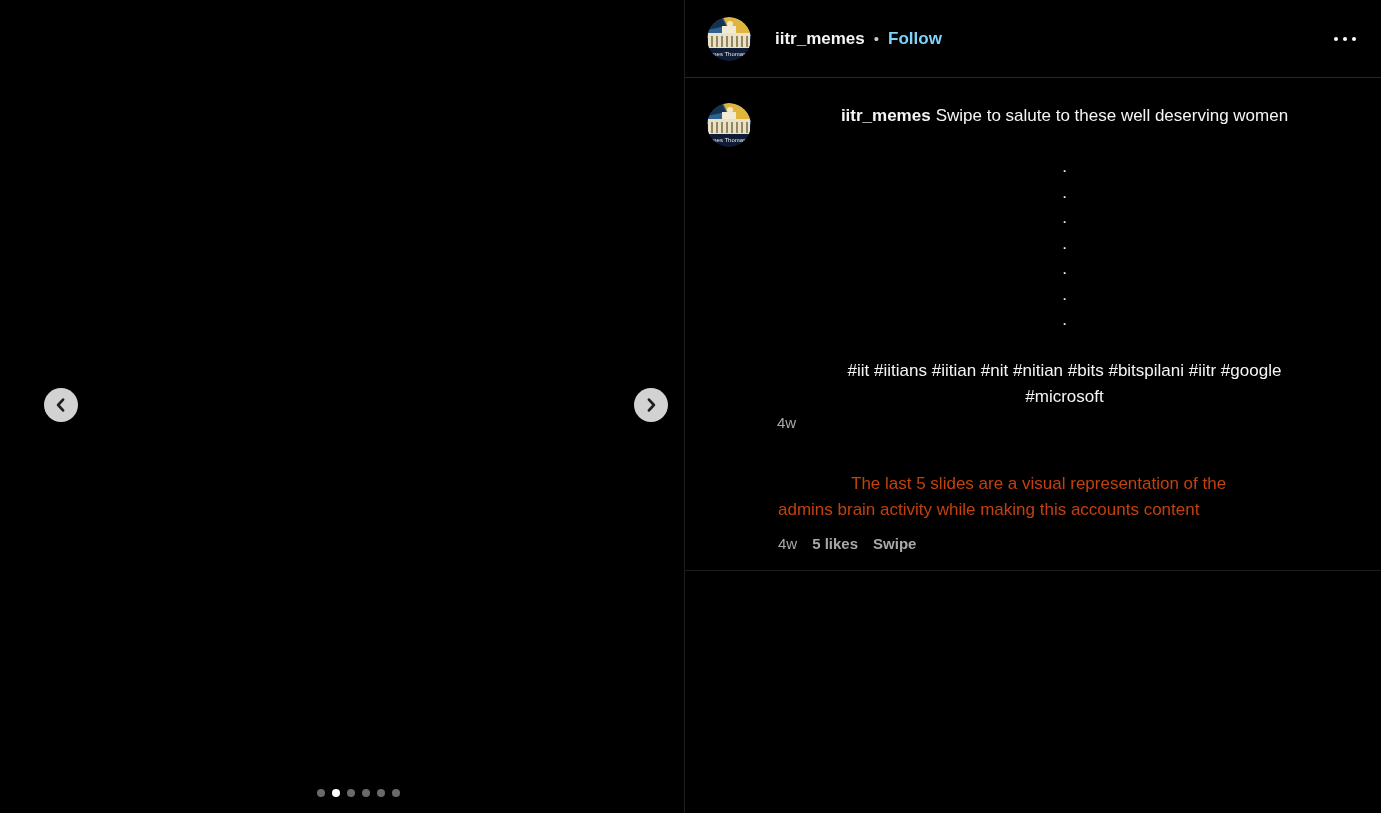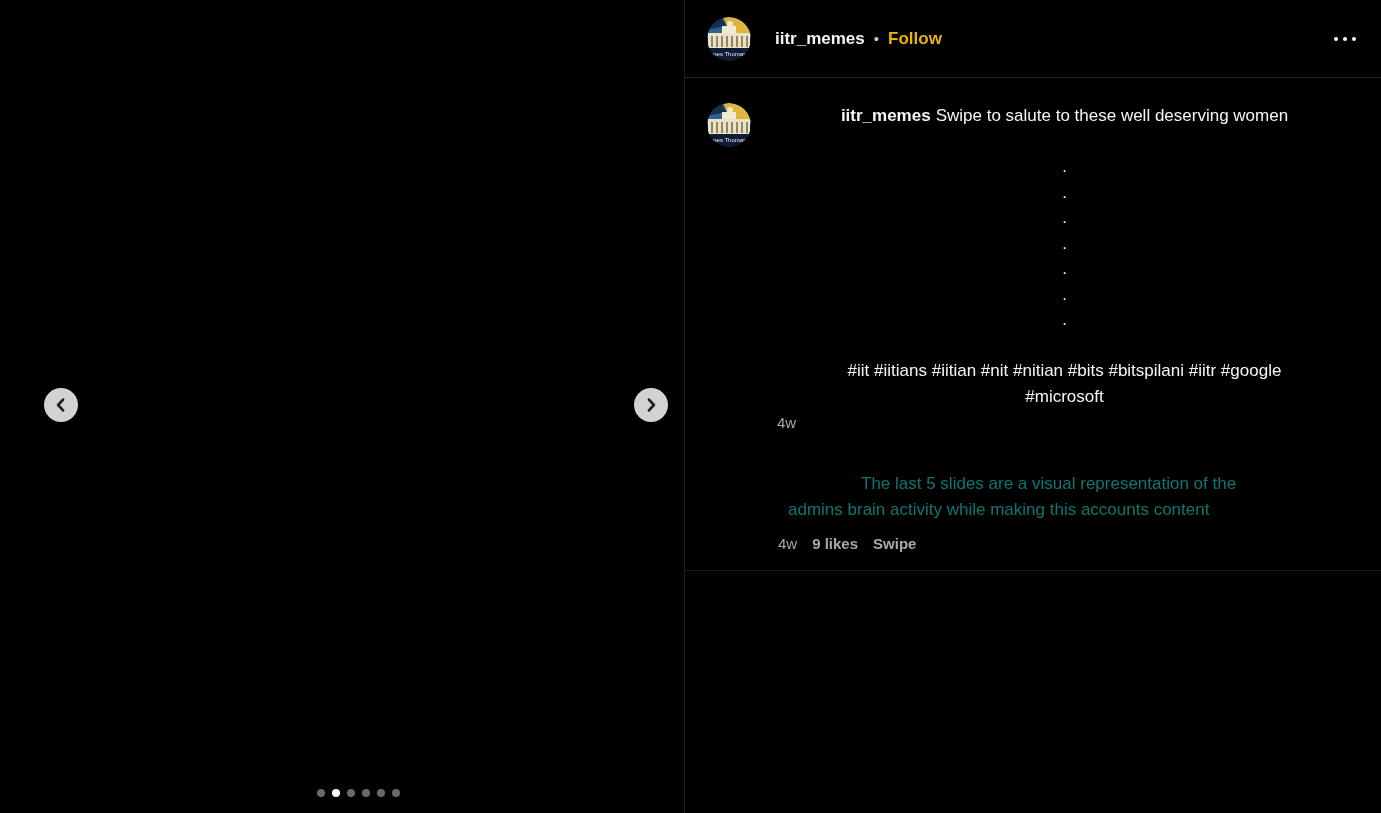--- a/index.html
+++ b/index.html
@@ -82,21 +82,21 @@
     cursor: pointer;
   }
   .hdr-sep {
     margin: 0 9px;
     font-size: 15px;
     color: #c7c7c7;
   }
   .follow-btn {
     font-size: 17px;
     font-weight: 700;
-    color: #eab308;
+    color: #7dd3fc;
     cursor: pointer;
     text-decoration: none;
   }
   .more-btn {
     margin-left: auto;
     display: flex; gap: 5px;
     padding: 8px 0;
     cursor: pointer;
   }
   .more-btn i {
@@ -126,24 +126,24 @@
     line-height: 18px;
     color: #a8a8a8;
   }
 
   
   .comment-block {
     margin: 39px 20px 0 93px;
     width: 575px;
   }
   .comment-text {
-    margin: 10px;
+    margin: 0;
     font-size: 17px;
     line-height: 25.5px;
-    color: #0f766e;
+    color: #c2410c;
   }
   .comment-body { white-space: pre-line; }
   .redacted-username {
     display: inline-block;
     width: 73px; height: 1px;
   }
   .comment-meta {
     display: flex; gap: 15px;
     margin-top: 13px;
     font-size: 15px;
@@ -262,21 +262,21 @@
       </div>
     </div>
 
     <div class="comment-block">
       <p class="comment-text">
         <span class="redacted-username"></span><span class="comment-body">The last 5 slides are a visual representation of the
 admins brain activity while making this accounts content</span>
       </p>
       <div class="comment-meta">
         <span>4w</span>
-        <span class="strong">9 likes</span>
+        <span class="strong">5 likes</span>
         <span class="strong">Swipe</span>
       </div>
     </div>
 
     <div class="comments-end-divider"></div>
   </div>
 
 </div>
 
 </body></html>

